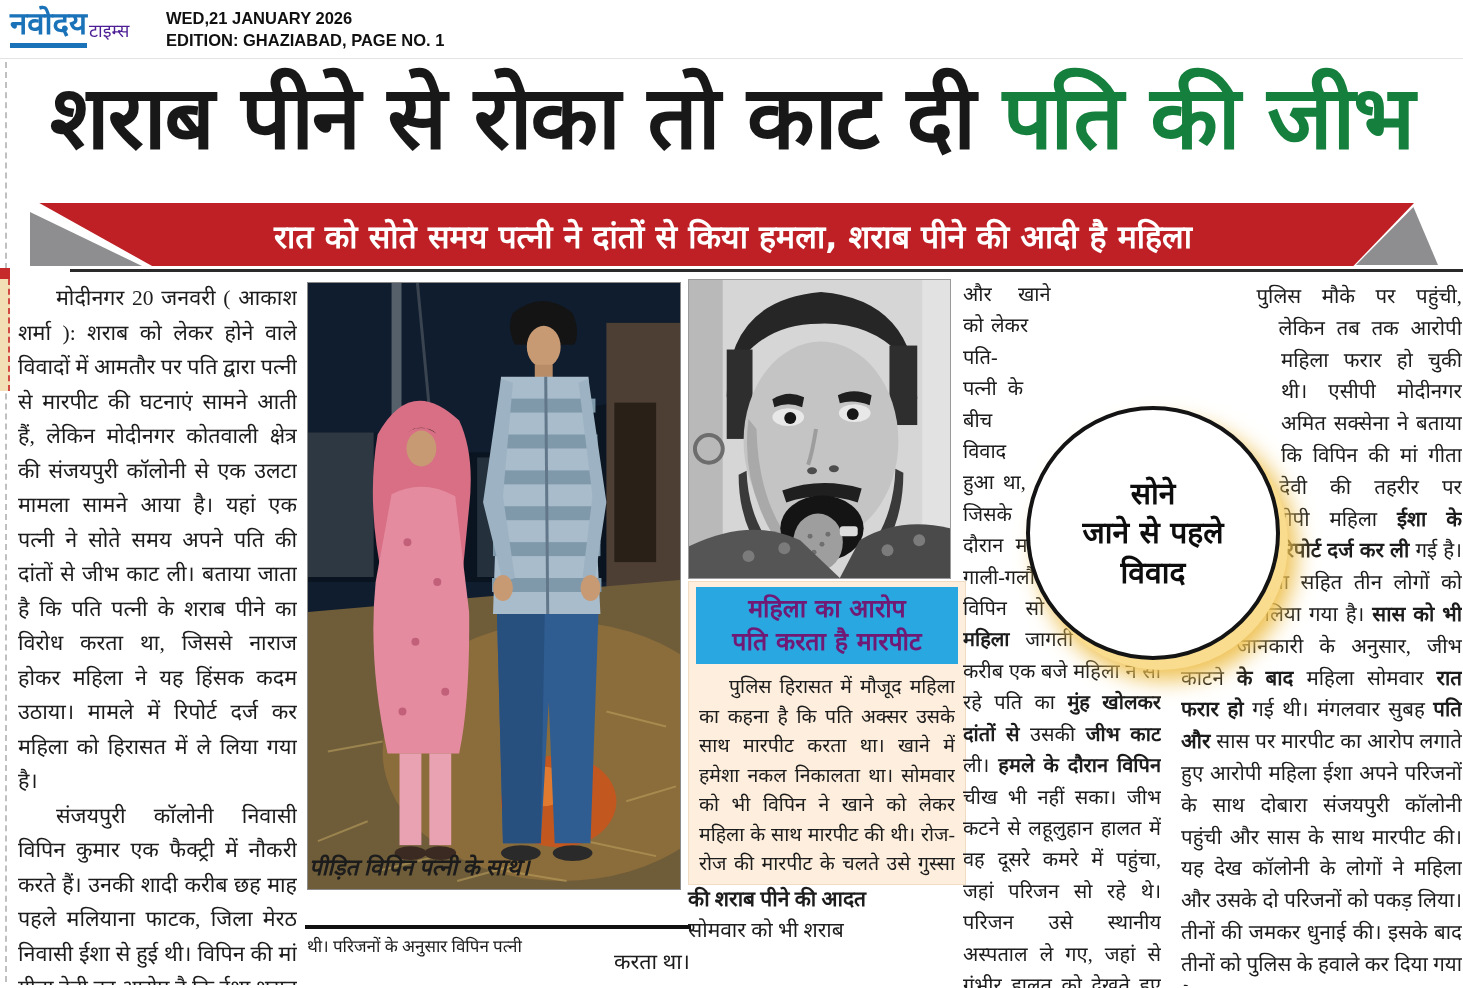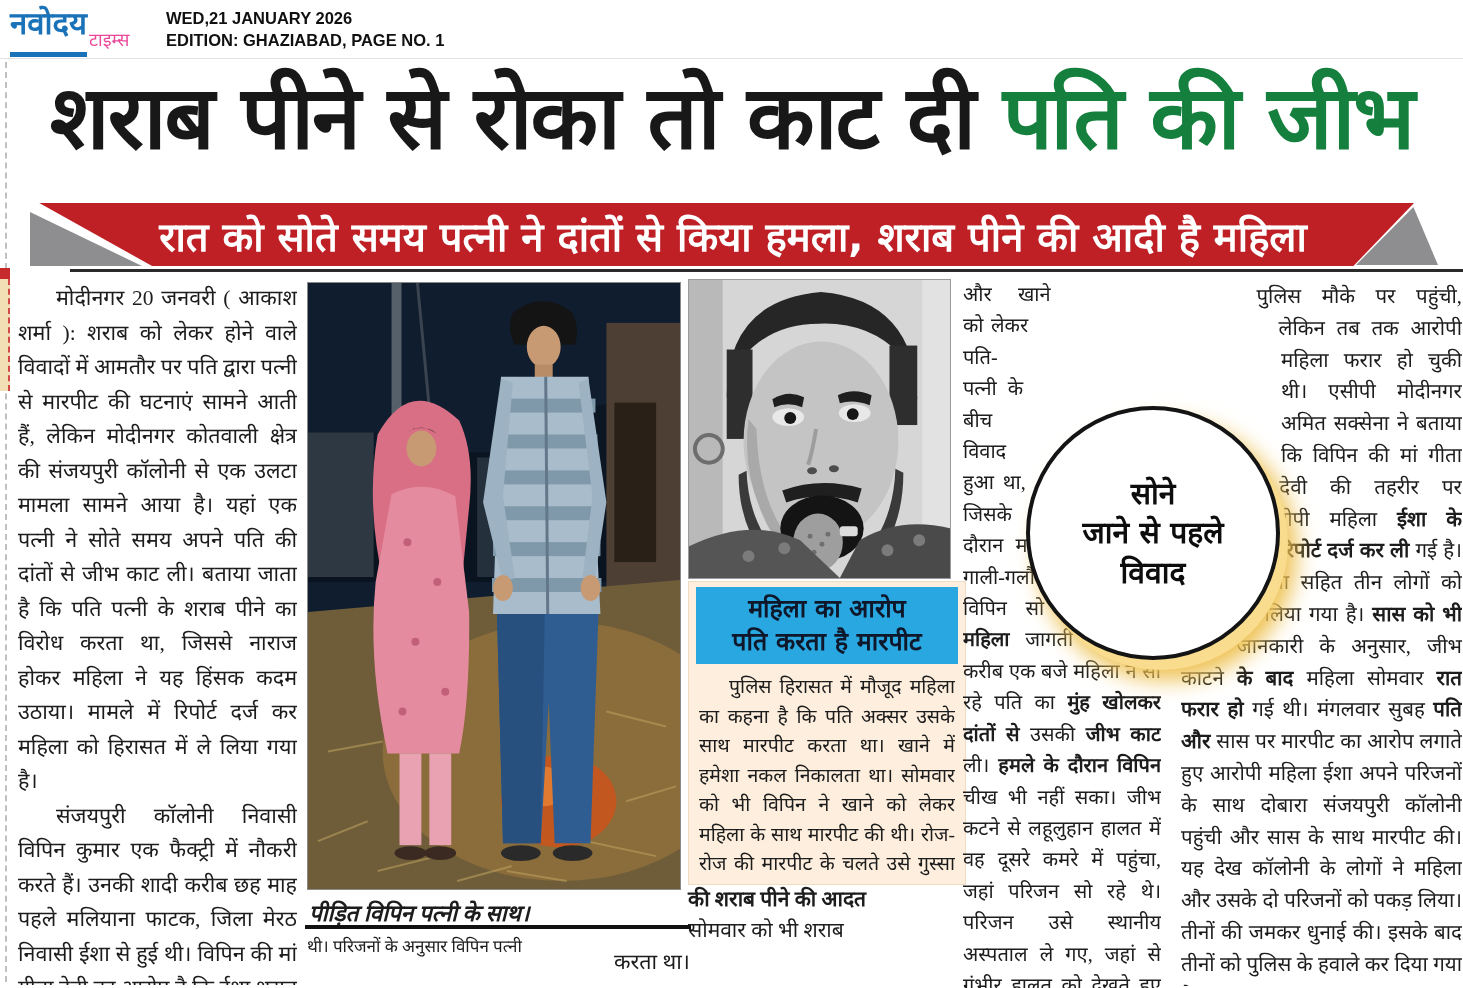--- a/index.html
+++ b/index.html
@@ -3,41 +3,41 @@
 <meta charset="utf-8">
 <style>
   html,body{margin:0;padding:0;background:#ffffff;}
   body{width:1463px;height:988px;position:relative;overflow:hidden;
        font-family:"Liberation Serif", serif;color:#1c1c1c;}
   .abs{position:absolute;}
   
   .masthead{left:0;top:0;width:1463px;height:58px;background:#fff;border-bottom:1px solid #e3e3e3;}
   .logo{left:10px;top:8px;display:flex;align-items:flex-end;}
   .logo-main{font-family:"DejaVu Sans",sans-serif;font-weight:bold;color:#1a72b8;
-             font-size:31px;line-height:1.0;border-bottom:5px solid #1a72b8;padding-bottom:13px;}
-  .logo-sub{font-family:"DejaVu Sans",sans-serif;color:#ec4899;font-size:18px;margin-left:2px;
+             font-size:31px;line-height:1.0;border-bottom:5px solid #1a72b8;padding-bottom:4px;}
+  .logo-sub{font-family:"DejaVu Sans",sans-serif;color:#4c1d95;font-size:18px;margin-left:2px;
             padding-bottom:6px;}
   .dateblock{left:166px;top:7px;font-family:"Liberation Sans",sans-serif;font-weight:bold;
              font-size:16.5px;line-height:1.35;color:#101010;}
   
   .headline{left:50%;transform:translateX(-50%);top:50px;white-space:nowrap;
             font-family:"DejaVu Sans",sans-serif;font-weight:bold;font-size:88px;
             letter-spacing:-2px;color:#181818;line-height:1.55;}
   .headline .blue{color:#15803d;}
   
   .banner{left:28px;top:203px;width:1410px;height:63px;}
   .banner-red{position:absolute;inset:0;background:#bf2026;
               clip-path:polygon(0.8% 0, 98.3% 0, 94.0% 100%, 8.8% 100%);}
   .tri-left{position:absolute;left:2px;top:9px;width:112px;height:54px;background:#8e8e90;
             clip-path:polygon(0 0, 100% 100%, 0 100%);}
   .tri-right{position:absolute;right:0px;top:4px;width:82px;height:58px;background:#8e8e90;
              clip-path:polygon(70% 0, 100% 100%, 0 100%);}
   .banner-text{position:absolute;left:0;top:50%;transform:translateY(-50%);width:100%;
                text-align:center;color:#ffffff;font-family:"DejaVu Sans",sans-serif;
-               font-weight:bold;font-size:40px;white-space:nowrap;}
+               font-weight:bold;font-size:32px;white-space:nowrap;}
   .rule-double{left:70px;top:269px;width:1393px;height:3px;
                border-top:2px solid #2a2a2a;border-bottom:1px solid #2a2a2a;box-sizing:border-box;}
   
   .edge-dash{left:5px;top:62px;height:920px;border-left:2px dashed #c0c0c0;}
   .edge-red{left:0;top:268px;width:10px;height:11px;background:#c62a2a;}
   .edge-cream{left:0;top:279px;width:8px;height:112px;background:#f2dfb6;border-right:2px dashed #d14b42;}
   
   .col{position:absolute;text-align:justify;overflow:hidden;}
   .col p{margin:0;text-indent:38px;}
   #col1{left:18px;top:281px;width:279px;height:704px;font-size:21.5px;line-height:34.5px;}
@@ -45,30 +45,30 @@
   #col4{left:1181px;top:281px;width:281px;height:705px;font-size:20.5px;line-height:31.8px;}
   .float-c-r{float:right;width:138px;height:258px;margin-top:126px;
              shape-outside:circle(134px at 129px 128px);shape-margin:6px;}
   .float-c-l{float:left;width:100px;height:258px;margin-top:124px;
              shape-outside:circle(136px at -29px 128px);shape-margin:6px;}
   
   .photo1{left:307px;top:282px;width:374px;height:608px;border:1px solid #8a8a8a;
           box-sizing:border-box;overflow:hidden;background:#101d2e;}
   .photo2{left:688px;top:279px;width:263px;height:300px;border:1px solid #9a9a9a;
           box-sizing:border-box;overflow:hidden;background:#d6d6d6;}
-  .caption1{left:309px;top:897px;width:380px;font-style:italic;font-weight:bold;font-size:22.5px;}
+  .caption1{left:309px;top:851px;width:380px;font-style:italic;font-weight:bold;font-size:22.5px;}
   .caption-rule{left:305px;top:925px;width:386px;height:4px;background:#111;}
   .tail1{left:307px;top:934px;width:310px;font-size:17px;white-space:nowrap;}
   .tail2{left:614px;top:946px;font-size:21.5px;white-space:nowrap;}
   
   .creambox{left:688px;top:581px;width:278px;height:304px;background:#fdeedd;
             border:1px solid #f0dcc2;box-sizing:border-box;}
   .bluebox{position:absolute;left:7px;top:5px;width:262px;height:77px;background:#29a7e1;
            display:flex;flex-direction:column;align-items:center;justify-content:center;
-           color:#0f172a;font-family:"DejaVu Sans",sans-serif;font-weight:bold;
+           color:#701a75;font-family:"DejaVu Sans",sans-serif;font-weight:bold;
            font-size:25px;line-height:1.3;text-align:center;}
   .cream-text{position:absolute;left:10px;top:90px;width:256px;height:206px;
               font-size:19.5px;line-height:29.5px;text-align:justify;text-indent:30px;overflow:hidden;}
   .belowbox{left:688px;top:884px;width:200px;font-size:21px;line-height:31px;white-space:nowrap;}
   .belowbox .b{font-weight:bold;}
   
   .circle{left:1026px;top:406px;width:254px;height:254px;border-radius:50%;background:#ffffff;
           border:4px solid #141414;box-sizing:border-box;z-index:6;
           box-shadow:8px 10px 0 0 #f9dc8e, 14px 18px 22px 2px #eec04f;
           display:flex;flex-direction:column;align-items:center;justify-content:center;

